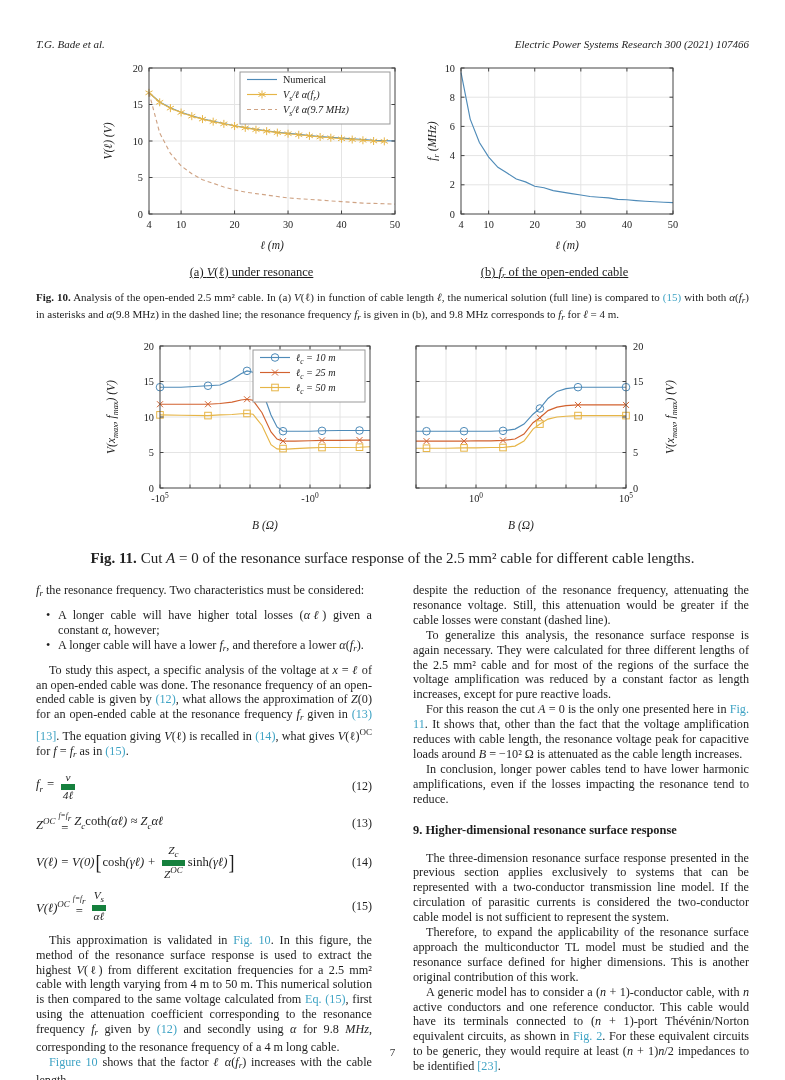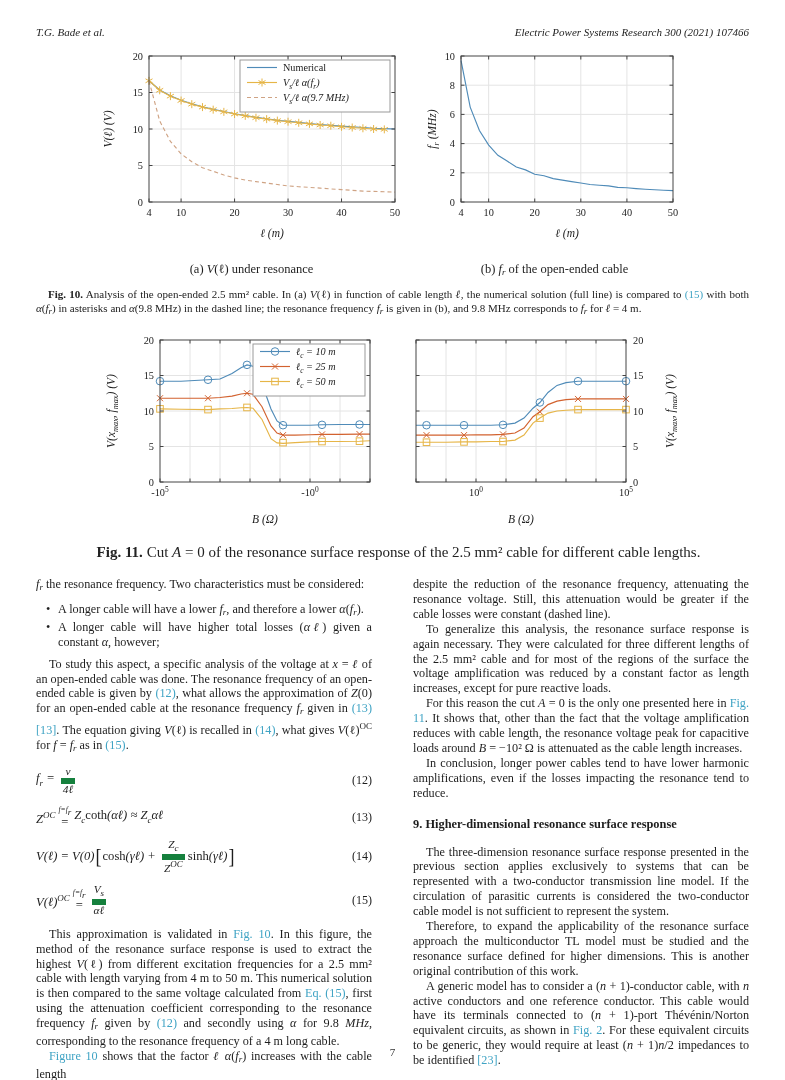--- a/index.html
+++ b/index.html
@@ -1,40 +1,40 @@
 <!DOCTYPE html>
 <html><head>
 <meta charset="utf-8">
 <style>
   html,body{margin:0;padding:0;background:#888;}
   .page{position:relative;width:785px;height:1080px;background:#ffffff;margin:0 auto;overflow:hidden;
         font-family:"Liberation Serif","DejaVu Serif",serif;color:#1d1d1d;}
   
-  .running-head{display:flex;justify-content:space-between;padding:26px 36px 0 36px;
+  .running-head{display:flex;justify-content:space-between;padding:38px 36px 0 36px;
                 font-size:11px;font-style:italic;color:#222;gap:36px;}
   
   .fig-row{display:flex;justify-content:center;align-items:flex-start;margin-top:10px;}
   .fig10-row{gap:18px;}
   .fig11-row{gap:30px;margin-top:16px;}
   .chart-block{display:flex;flex-direction:column;align-items:center;}
-  .subcaption{font-size:12.5px;margin-top:14px;color:#1d1d1d;}
+  .subcaption{font-size:12.5px;margin-top:5px;color:#1d1d1d;text-decoration:underline;}
   .fig-caption{margin:10px 36px 0 36px;font-size:11px;line-height:14px;text-align:justify;color:#222;}
   .fig-caption-center{margin-top:10px;text-align:center;font-size:15px;color:#222;}
   
   .columns{display:flex;gap:41px;padding:0 36px;margin-top:16px;}
   .col{flex:1;font-size:12.2px;line-height:14.9px;text-align:justify;}
   .col p{margin:0;}
   .col p.ind{text-indent:13px;}
   ul.blist{list-style:none;margin:7px 0 7px 0;padding:0 0 0 10px;}
   ul.blist li{position:relative;padding-left:12px;margin:0;}
   ul.blist li::before{content:"\2022";position:absolute;left:0;top:0;}
   h2.sec{font-size:12.4px;margin:16px 0 13px 0;font-weight:bold;text-align:left;}
   
   .seg.i{font-style:italic;}
-  .seg.b{font-weight:bold;margin-left:12px;}
+  .seg.b{font-weight:bold;}
   .seg.link{color:#3fa3c4;}
   .seg.sub{font-size:9px;vertical-align:-2px;font-style:italic;}
   .seg.sup{font-size:9px;vertical-align:5px;}
   
   .eq-row{display:flex;align-items:center;margin:10px 0;}
   .eq-body{flex:1;font-style:italic;font-size:12.6px;display:inline-flex;align-items:center;flex-wrap:nowrap;}
   .eq-num{font-style:normal;font-size:12px;}
   .eq-body sub{font-size:9px;font-style:italic;}
   .eq-body sup{font-size:9px;font-style:italic;}
   .eq-body .rm{font-style:normal;}
@@ -390,22 +390,22 @@
             <text x="0" y="0" font-size="11.5" text-anchor="middle" fill="#222" font-style="italic" transform="translate(266,77) rotate(-90)"><tspan>V(x</tspan><tspan dy="3" font-size="8.28">max</tspan><tspan dy="-3">, f</tspan><tspan dy="3" font-size="8.28">max</tspan><tspan dy="-3">) (V)</tspan></text>
           </svg></div>
     </div>
   </div>
   <p class="fig-caption-center"><span class="seg b">Fig. 11.</span><span class="seg"> Cut </span><span class="seg i">A</span><span class="seg"> = 0 of the resonance surface response of the 2.5 mm² cable for different cable lengths.</span></p>
 
   <div class="columns">
     <div class="col">
       <p><span class="seg i">f</span><span class="seg sub">r</span><span class="seg"> the resonance frequency. Two characteristics must be considered:</span></p>
       <ul class="blist">
+        <li><span class="seg">A longer cable will have higher total losses (</span><span class="seg i">αℓ</span><span class="seg">) given a constant </span><span class="seg i">α</span><span class="seg">, however;</span></li>
         <li><span class="seg">A longer cable will have a lower </span><span class="seg i">f</span><span class="seg sub">r</span><span class="seg">, and therefore a lower </span><span class="seg i">α</span><span class="seg">(</span><span class="seg i">f</span><span class="seg sub">r</span><span class="seg">).</span></li>
-        <li><span class="seg">A longer cable will have higher total losses (</span><span class="seg i">αℓ</span><span class="seg">) given a constant </span><span class="seg i">α</span><span class="seg">, however;</span></li>
       </ul>
       <p class="ind"><span class="seg">To study this aspect, a specific analysis of the voltage at </span><span class="seg i">x</span><span class="seg"> = </span><span class="seg i">ℓ</span><span class="seg"> of an open-ended cable was done. The resonance frequency of an open-ended cable is given by </span><span class="seg link">(12)</span><span class="seg">, what allows the approximation of </span><span class="seg i">Z</span><span class="seg">(0) for an open-ended cable at the resonance frequency </span><span class="seg i">f</span><span class="seg sub">r</span><span class="seg"> given in </span><span class="seg link">(13)</span><span class="seg"> </span><span class="seg link">[13]</span><span class="seg">. The equation giving </span><span class="seg i">V</span><span class="seg">(ℓ) is recalled in </span><span class="seg link">(14)</span><span class="seg">, what gives </span><span class="seg i">V</span><span class="seg">(ℓ)</span><span class="seg sup">OC</span><span class="seg"> for </span><span class="seg i">f</span><span class="seg"> = </span><span class="seg i">f</span><span class="seg sub">r</span><span class="seg"> as in </span><span class="seg link">(15)</span><span class="seg">.</span></p>
 
       <div class="eq-row">
         <span class="eq-body">
             <span class="mt">f<sub>r</sub> = </span>
             <span class="frac">
               <span class="num">v</span>
               <span class="den">4ℓ</span>
             </span>

